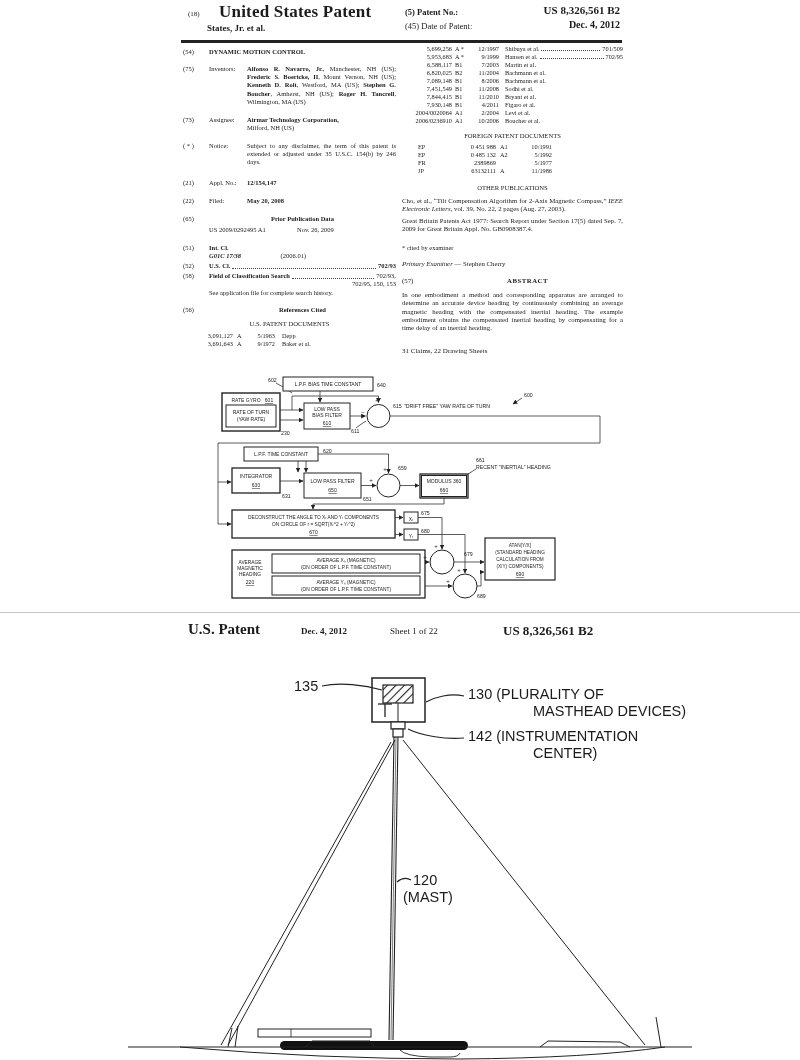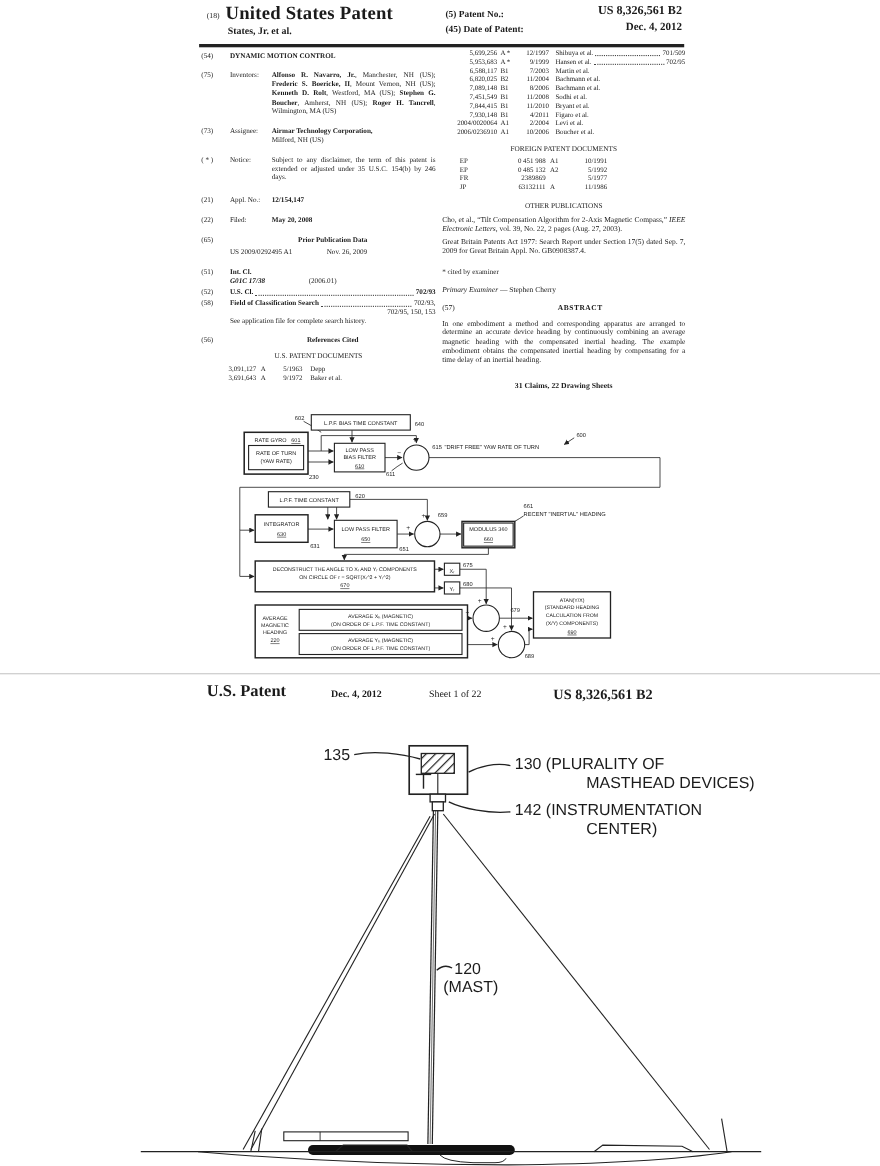--- a/index.html
+++ b/index.html
@@ -2,36 +2,36 @@
 <html><head>
 <meta charset="utf-8">
 <style>
   html,body{margin:0;padding:0}
   body{width:800px;height:1060px;background:#ffffff;position:relative;
        font-family:"Liberation Serif",serif;color:#1b1b1b;overflow:hidden}
   .abs{position:absolute}
   b{font-weight:bold}
   
   #hdr-kind{left:188px;top:10px;font-size:7px}
-  #hdr-title{left:205px;top:2px;font-size:17px;font-weight:bold;letter-spacing:.2px}
+  #hdr-title{left:219px;top:2px;font-size:17px;font-weight:bold;letter-spacing:.2px}
   #hdr-byline{left:207px;top:23px;font-size:9px;font-weight:bold}
   #hdr-no-label{left:405px;top:7px;font-size:8.5px;font-weight:bold}
   #hdr-no{left:470px;top:4px;width:150px;text-align:right;font-size:11px;font-weight:bold}
-  #hdr-date-label{left:405px;top:21px;font-size:8.5px;font-weight:bold}
+  #hdr-date-label{left:405px;top:21px;font-size:8.5px;font-weight:normal}
   #hdr-date{left:470px;top:19px;width:150px;text-align:right;font-size:10px;font-weight:bold}
   #hdr-rule{left:181px;top:40px;width:441px;height:2.5px;background:#222}
   
   #col-left{left:183px;top:48px;width:213px}
   #col-right{left:402px;top:45px;width:221px}
   .frow{display:flex;font-size:6.5px;line-height:1.25}
   .fnum{width:26px;flex:none}
   .flabel{width:38px;flex:none}
   .fbody{flex:1}
   .just{text-align:justify}
-  .chead{text-align:center;font-weight:bold;font-size:6.8px}
+  .chead{text-align:left;font-weight:normal;font-size:6.8px}
   .csub{text-align:center;font-size:6.6px}
   .leader-row{display:flex;align-items:flex-end}
   .dots{flex:1;border-bottom:1px dotted #444;margin:0 2px 1.5px 2px;min-width:8px}
   
   .lrow{display:flex;font-size:6.3px;line-height:1.3;padding-left:14px}
   .lnum{width:36px;text-align:right;flex:none}
   .lkind{width:12px;padding-left:4px;flex:none}
   .ldate{width:26px;text-align:right;flex:none}
   .lname{padding-left:7px}
   

